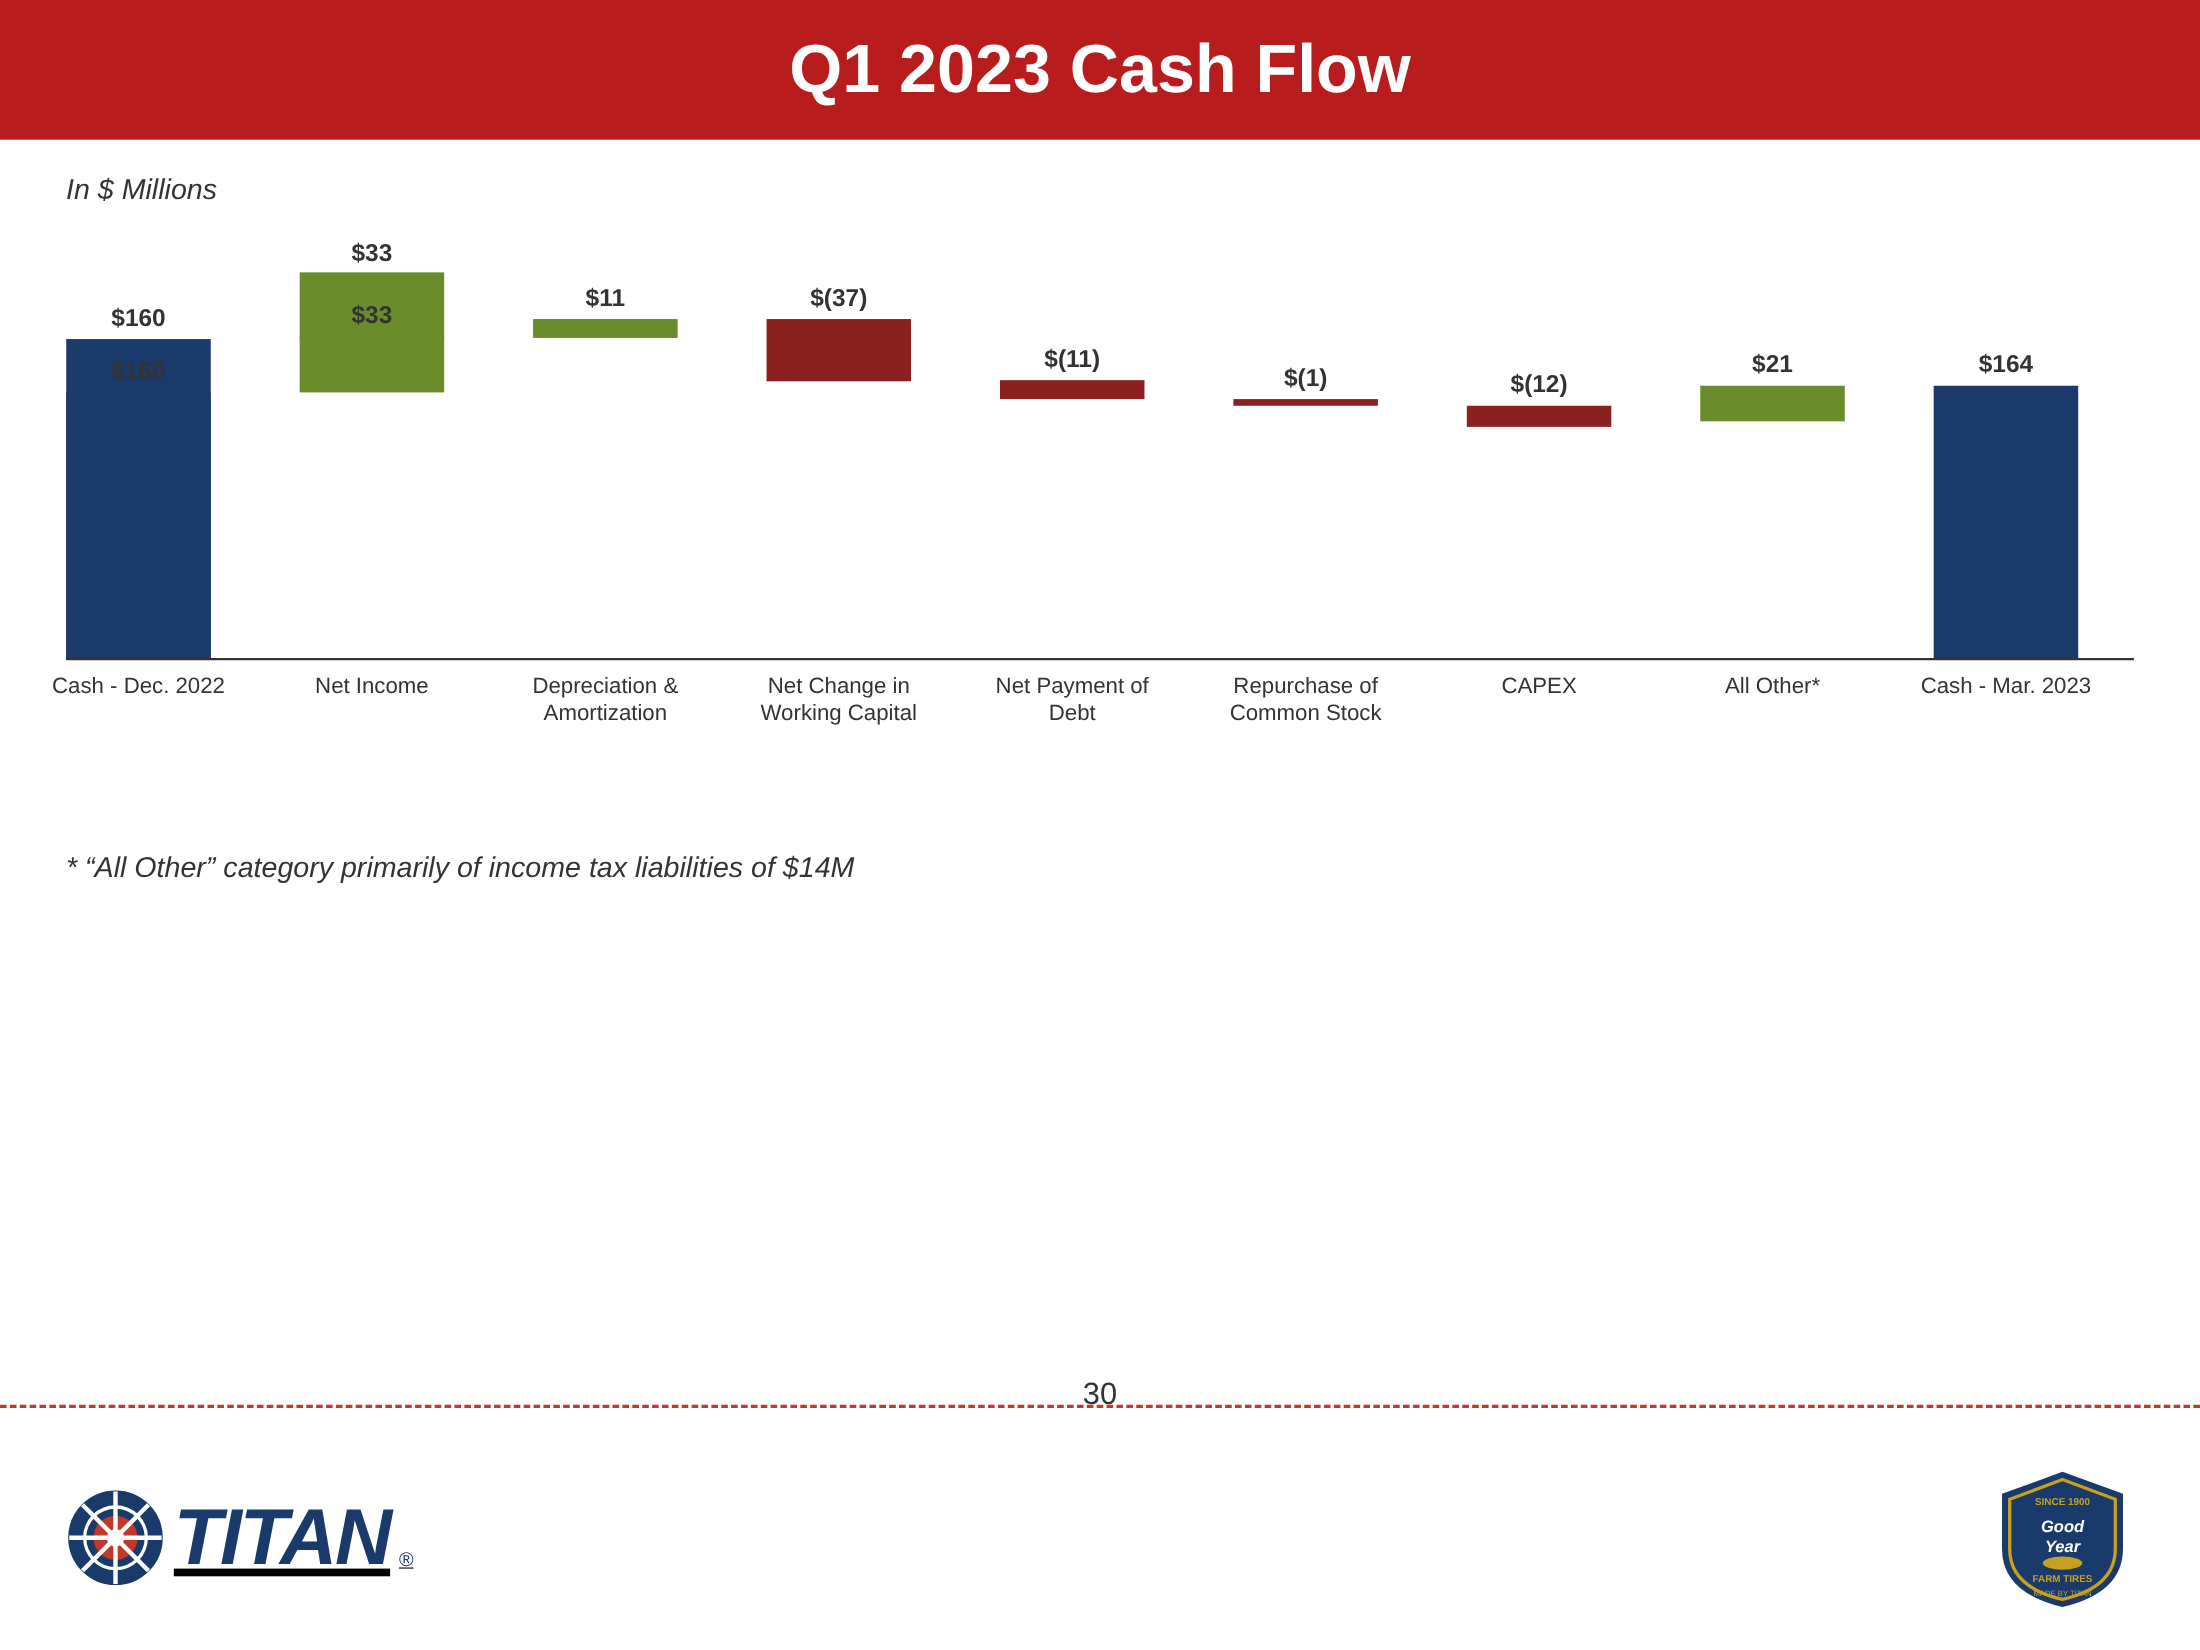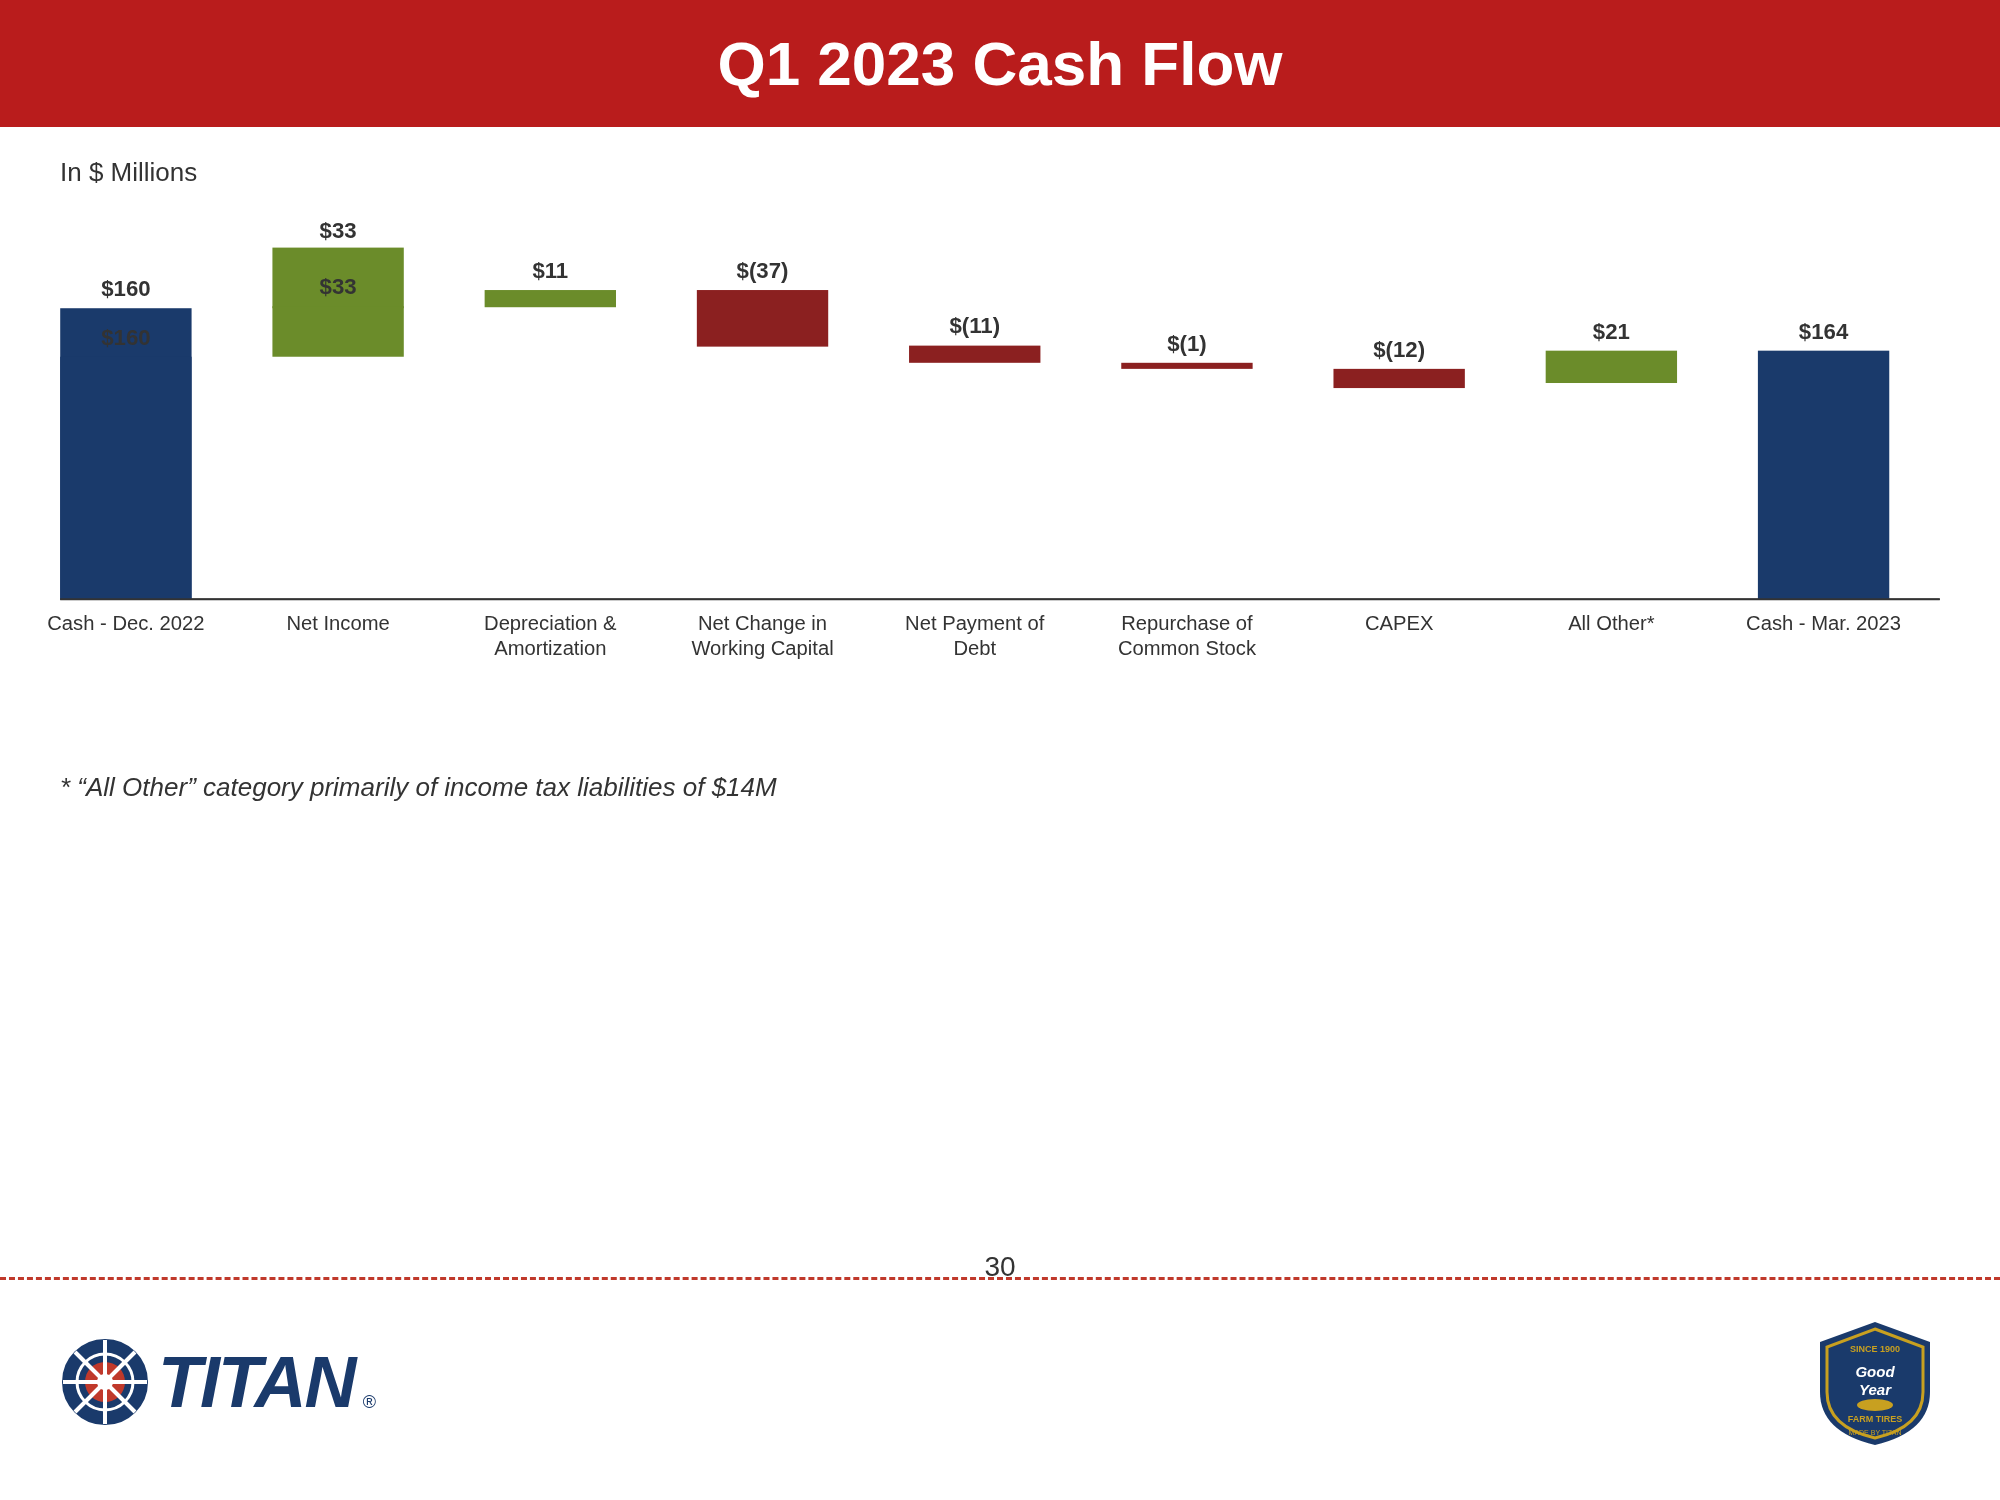--- a/index.html
+++ b/index.html
@@ -18,20 +18,21 @@
       text-align: center;
     }
     .header h1 {
       color: #fff;
       font-size: 62px;
       font-weight: bold;
     }
 
     .subtitle {
       font-size: 26px;
+      font-style: italic;
       color: #333;
       padding: 30px 60px 10px 60px;
     }
 
     .chart-area {
       width: 100%;
       padding: 20px 40px 0 40px;
     }
 
     svg.waterfall {
@@ -49,28 +50,29 @@
     .bottom-divider {
       position: absolute;
       bottom: 220px;
       left: 0;
       right: 0;
       border-top: 3px dashed #c0392b;
     }
 
     .footer {
       position: absolute;
-      bottom: 18px;
+      bottom: 2px;
       left: 0;
       right: 0;
       height: 200px;
       display: flex;
       align-items: center;
       justify-content: space-between;
       padding: 0 60px;
+      text-decoration: underline;
     }
 
     .page-number {
       position: absolute;
       bottom: 217px;
       left: 50%;
       transform: translateX(-50%);
       font-size: 28px;
       color: #333;
     }

